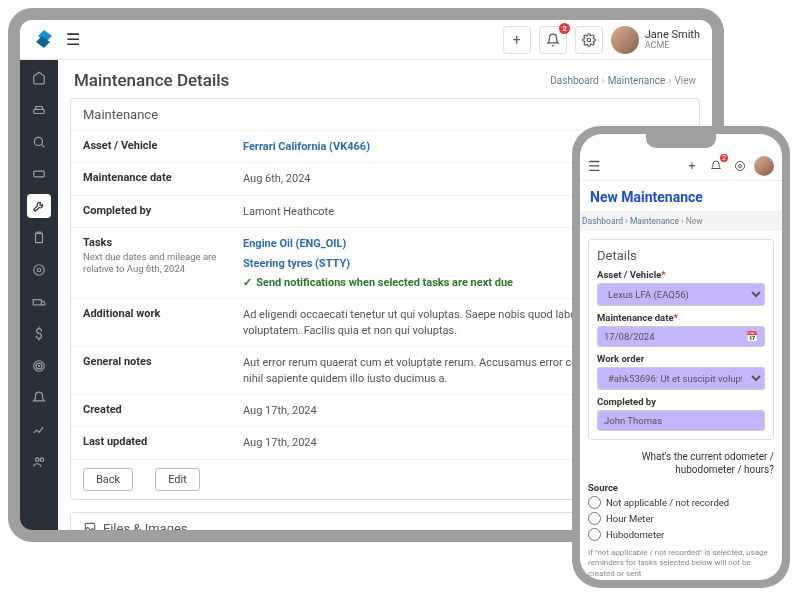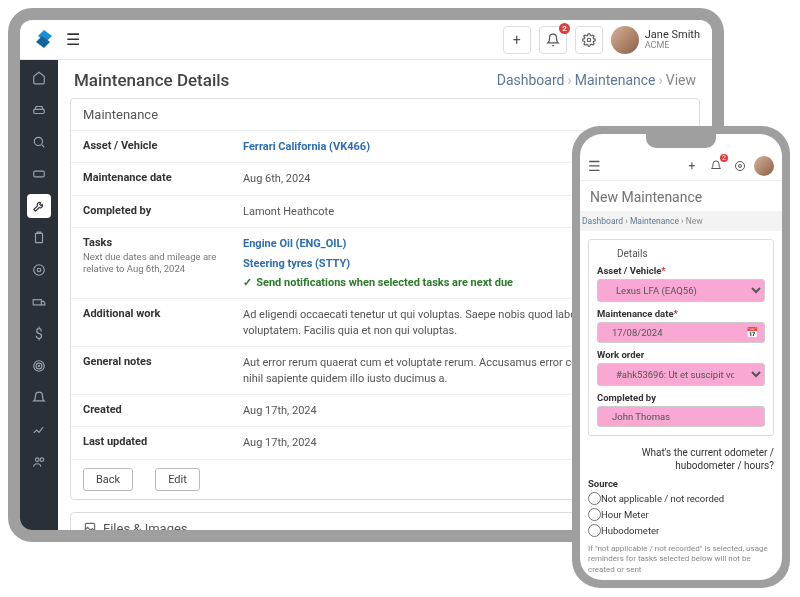--- a/index.html
+++ b/index.html
@@ -22,21 +22,21 @@
 .user-org { font-size: 9px; color: #888; }
 
 .tablet-body { flex: 1; display: flex; overflow: hidden; }
 .sidebar { width: 38px; background: #2a3037; display: flex; flex-direction: column; align-items: center; padding-top: 6px; gap: 8px; }
 .side-icon { width: 24px; height: 24px; color: #9aa2ac; display: flex; align-items: center; justify-content: center; font-size: 14px; cursor: pointer; border-radius: 4px; }
 .side-icon.active { background: #fff; color: #333; }
 
 .main { flex: 1; overflow-y: auto; background: #fff; }
 .page-head { display: flex; align-items: center; padding: 10px 16px 8px; }
 .page-title { font-size: 17px; color: #444; font-weight: 500; }
-.breadcrumb { margin-left: auto; font-size: 14px; color: #888; }
+.breadcrumb { margin-left: auto; font-size: 10px; color: #888; }
 .breadcrumb .sep { margin: 0 3px; color: #bbb; }
 .bc-link { color: #5b7a99; }
 
 .panel { border: 1px solid #ddd; margin: 0 12px 12px; border-radius: 4px; }
 .panel-title { padding: 8px 12px; font-size: 13px; color: #555; border-bottom: 1px solid #eee; }
 .row { display: flex; padding: 8px 12px; border-bottom: 1px solid #f0f0f0; font-size: 11px; }
 .row:last-child { border-bottom: none; }
 .row-label { width: 160px; color: #333; font-weight: bold; flex-shrink: 0; }
 .row-label .sub { font-weight: normal; font-size: 9.5px; color: #777; display: block; margin-top: 2px; line-height: 1.2; }
 .row-value { flex: 1; color: #555; line-height: 1.4; }
@@ -55,33 +55,33 @@
 .notch { position: absolute; top: 0; left: 50%; transform: translateX(-50%); width: 70px; height: 14px; background: #9f9f9f; border-radius: 0 0 10px 10px; z-index: 10; }
 
 .phone-content { padding-top: 18px; height: 100%; overflow-y: auto; }
 .phone-top { display: flex; align-items: center; padding: 4px 8px; gap: 4px; border-bottom: 1px solid #eee; }
 .phone-top .hamburger2 { font-size: 14px; color: #555; cursor: pointer; }
 .phone-top .spacer { flex: 1; }
 .phone-top .picon { width: 20px; height: 20px; display: flex; align-items: center; justify-content: center; position: relative; cursor: pointer; color: #555; font-size: 12px; }
 .phone-top .picon.ring .pbadge { position: absolute; top: -2px; right: -2px; background: #e23b3b; color: #fff; font-size: 7px; border-radius: 5px; padding: 0 2px; }
 .pavatar { width: 20px; height: 20px; border-radius: 50%; background: linear-gradient(135deg,#d8b098,#8a5f47); }
 
-.ptitle { font-size: 14px; color: #737373; padding: 8px 10px 6px; font-weight: 400; }
+.ptitle { font-size: 14px; color: #1d4ed8; padding: 8px 10px 6px; font-weight: 700; }
 .pbread { background: #f3f3f3; font-size: 8.5px; color: #888; padding: 5px 2px; }
 .pbread .plink { color: #5b7a99; }
 .psection { border: 1px solid #ddd; margin: 8px 8px 0; border-radius: 3px; padding: 8px; }
-.psection-title { font-size: 10px; color: #555; margin-bottom: 6px; margin-left: 20px; }
+.psection-title { font-size: 13px; color: #555; margin-bottom: 6px; }
 .pfield-label { font-size: 9.5px; font-weight: bold; color: #333; margin-top: 6px; }
 .req { color: #c33; }
-.pselect, .pinput { width: 100%; border: 1px solid #ccc; border-radius: 3px; font-size: 9.5px; padding: 4px 14px; margin-top: 3px; color: #555; background: #f9a8d4; }
+.pselect, .pinput { width: 100%; border: 1px solid #ccc; border-radius: 3px; font-size: 9.5px; padding: 4px 6px; margin-top: 3px; color: #555; background: #c4b5fd; }
 .pinput-group { position: relative; }
 .pinput-group .cal { position: absolute; right: 6px; top: 50%; transform: translateY(-40%); font-size: 10px; color: #888; }
 .pq { font-size: 10px; color: #333; margin: 10px 8px 4px; line-height: 1.3; text-align: right; }
 .pradio-group { padding: 0 8px; }
-.pradio { display: flex; align-items: center; font-size: 9.5px; color: #333; margin: 3px 0; }
+.pradio { display: flex; align-items: center; gap: 5px; font-size: 9.5px; color: #333; margin: 3px 0; }
 .phint { font-size: 8px; color: #888; padding: 4px 8px; line-height: 1.3; }
 
 svg { display: block; }
 </style>
 </head>
 <body>
 
 <div class="tablet">
   <div class="tablet-screen">
     <div class="tablet-top">

